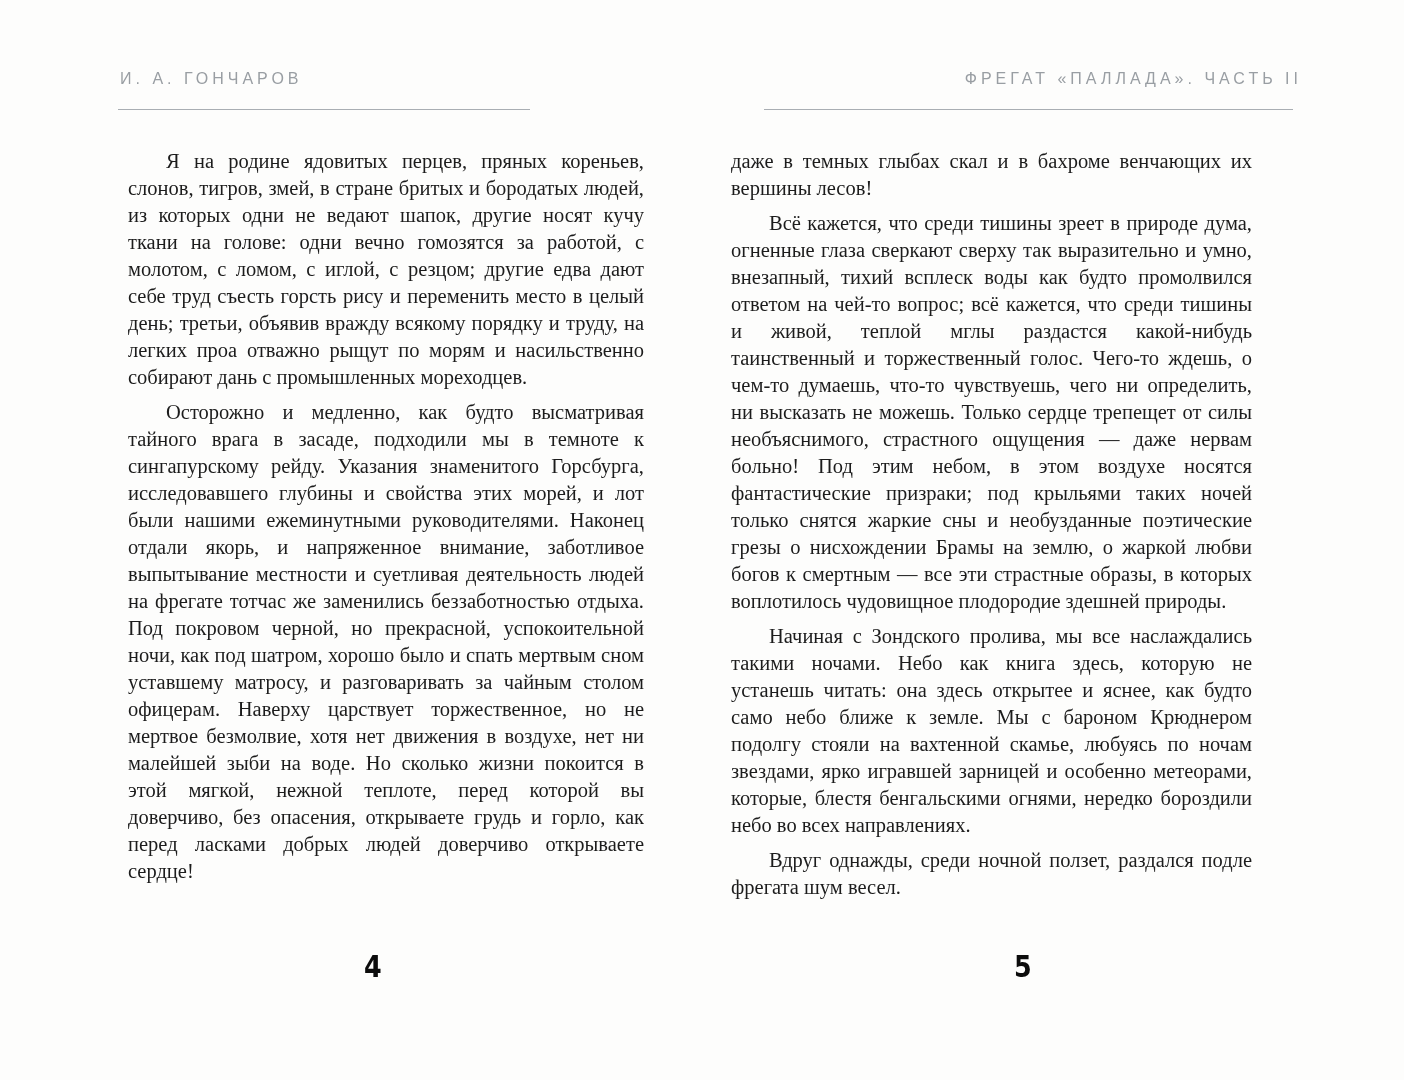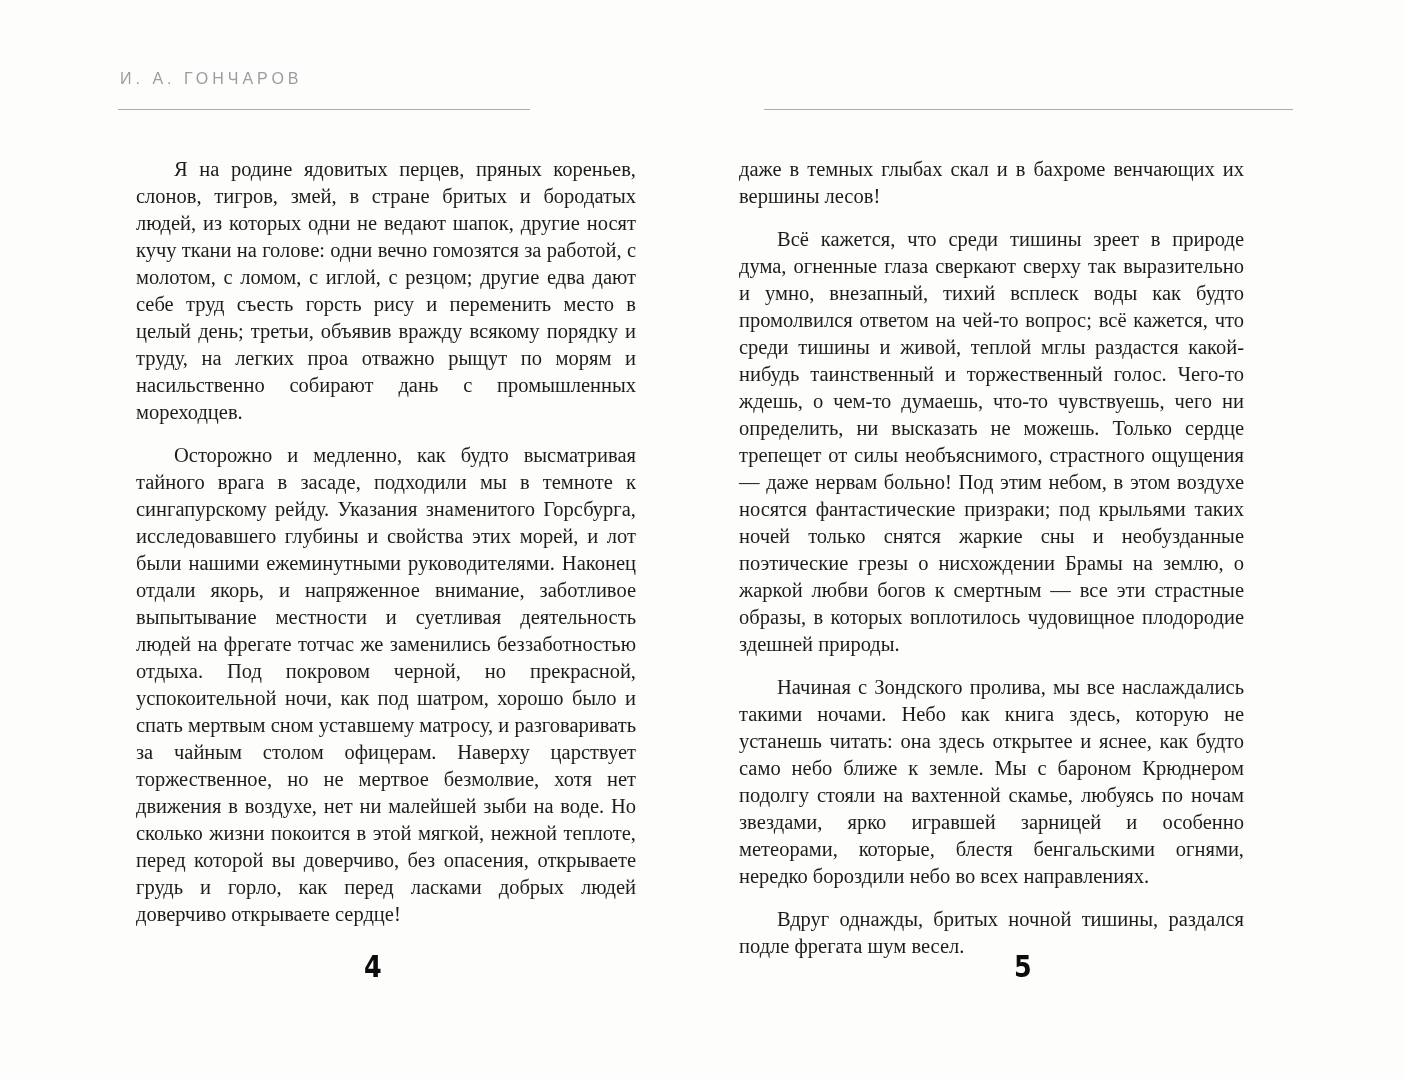--- a/index.html
+++ b/index.html
@@ -45,21 +45,21 @@
     position: absolute;
     top: 140px;
     color: #1c1c1c;
     font-size: 20.5px;
     line-height: 27px;
     text-align: justify;
   }
   .col-left  { left: 120px; width: 532px; }
   .col-right { left: 723px; width: 537px; }
   .para {
-    margin: 16px;
+    margin: 8px;
     padding: 0;
   }
   .para.indent { text-indent: 38px; }
   .para.runover { text-align-last: justify; }
   
   .page-number {
     position: absolute;
     top: 948px;
     font-family: "DejaVu Sans", sans-serif;
     font-weight: 700;
@@ -73,33 +73,34 @@
     display: inline-block;
     transform: scaleX(0.82);
   }
 </style>
 </head>
 <body>
 
 <div class="spread">
 
   <div class="running-head rh-left">И. А. ГОНЧАРОВ</div>
+  <div class="running-head rh-right">ФРЕГАТ «ПАЛЛАДА». ЧАСТЬ II</div>
   <div class="head-rule rule-left"></div>
   <div class="head-rule rule-right"></div>
 
   <section class="page-col col-left">
     <p class="para indent">Я на родине ядовитых перцев, пряных кореньев, слонов, тигров, змей, в стране бритых и бородатых людей, из которых одни не ведают шапок, другие носят кучу ткани на голове: одни вечно гомозятся за работой, с молотом, с ломом, с иглой, с резцом; другие едва дают себе труд съесть горсть рису и переменить место в целый день; третьи, объявив вражду всякому порядку и труду, на легких проа отважно рыщут по морям и насильственно собирают дань с промышленных мореходцев.</p>
     <p class="para indent">Осторожно и медленно, как будто высматривая тайного врага в засаде, подходили мы в темноте к сингапурскому рейду. Указания знаменитого Горсбурга, исследовавшего глубины и свойства этих морей, и лот были нашими ежеминутными руководителями. Наконец отдали якорь, и напряженное внимание, заботливое выпытывание местности и суетливая деятельность людей на фрегате тотчас же заменились беззаботностью отдыха. Под покровом черной, но прекрасной, успокоительной ночи, как под шатром, хорошо было и спать мертвым сном уставшему матросу, и разговаривать за чайным столом офицерам. Наверху царствует торжественное, но не мертвое безмолвие, хотя нет движения в воздухе, нет ни малейшей зыби на воде. Но сколько жизни покоится в этой мягкой, нежной теплоте, перед которой вы доверчиво, без опасения, открываете грудь и горло, как перед ласками добрых людей доверчиво открываете сердце!</p>
   </section>
 
   <section class="page-col col-right">
     <p class="para">даже в темных глыбах скал и в бахроме венчающих их вершины лесов!</p>
     <p class="para indent">Всё кажется, что среди тишины зреет в природе дума, огненные глаза сверкают сверху так выразительно и умно, внезапный, тихий всплеск воды как будто промолвился ответом на чей-то вопрос; всё кажется, что среди тишины и живой, теплой мглы раздастся какой-нибудь таинственный и торжественный голос. Чего-то ждешь, о чем-то думаешь, что-то чувствуешь, чего ни определить, ни высказать не можешь. Только сердце трепещет от силы необъяснимого, страстного ощущения — даже нервам больно! Под этим небом, в этом воздухе носятся фантастические призраки; под крыльями таких ночей только снятся жаркие сны и необузданные поэтические грезы о нисхождении Брамы на землю, о жаркой любви богов к смертным — все эти страстные образы, в которых воплотилось чудовищное плодородие здешней природы.</p>
     <p class="para indent">Начиная с Зондского пролива, мы все наслаждались такими ночами. Небо как книга здесь, которую не устанешь читать: она здесь открытее и яснее, как будто само небо ближе к земле. Мы с бароном Крюднером подолгу стояли на вахтенной скамье, любуясь по ночам звездами, ярко игравшей зарницей и особенно метеорами, которые, блестя бенгальскими огнями, нередко бороздили небо во всех направлениях.</p>
-    <p class="para indent">Вдруг однажды, бритых ночной тишины, раздался подле фрегата шум весел.</p>
+    <p class="para indent">Вдруг однажды, среди ночной ползет, раздался подле фрегата шум весел.</p>
   </section>
 
   <div class="page-number pn-left">
     <span>4</span>
   </div>
   <div class="page-number pn-right">
     <span>5</span>
   </div>
 
 </div>

